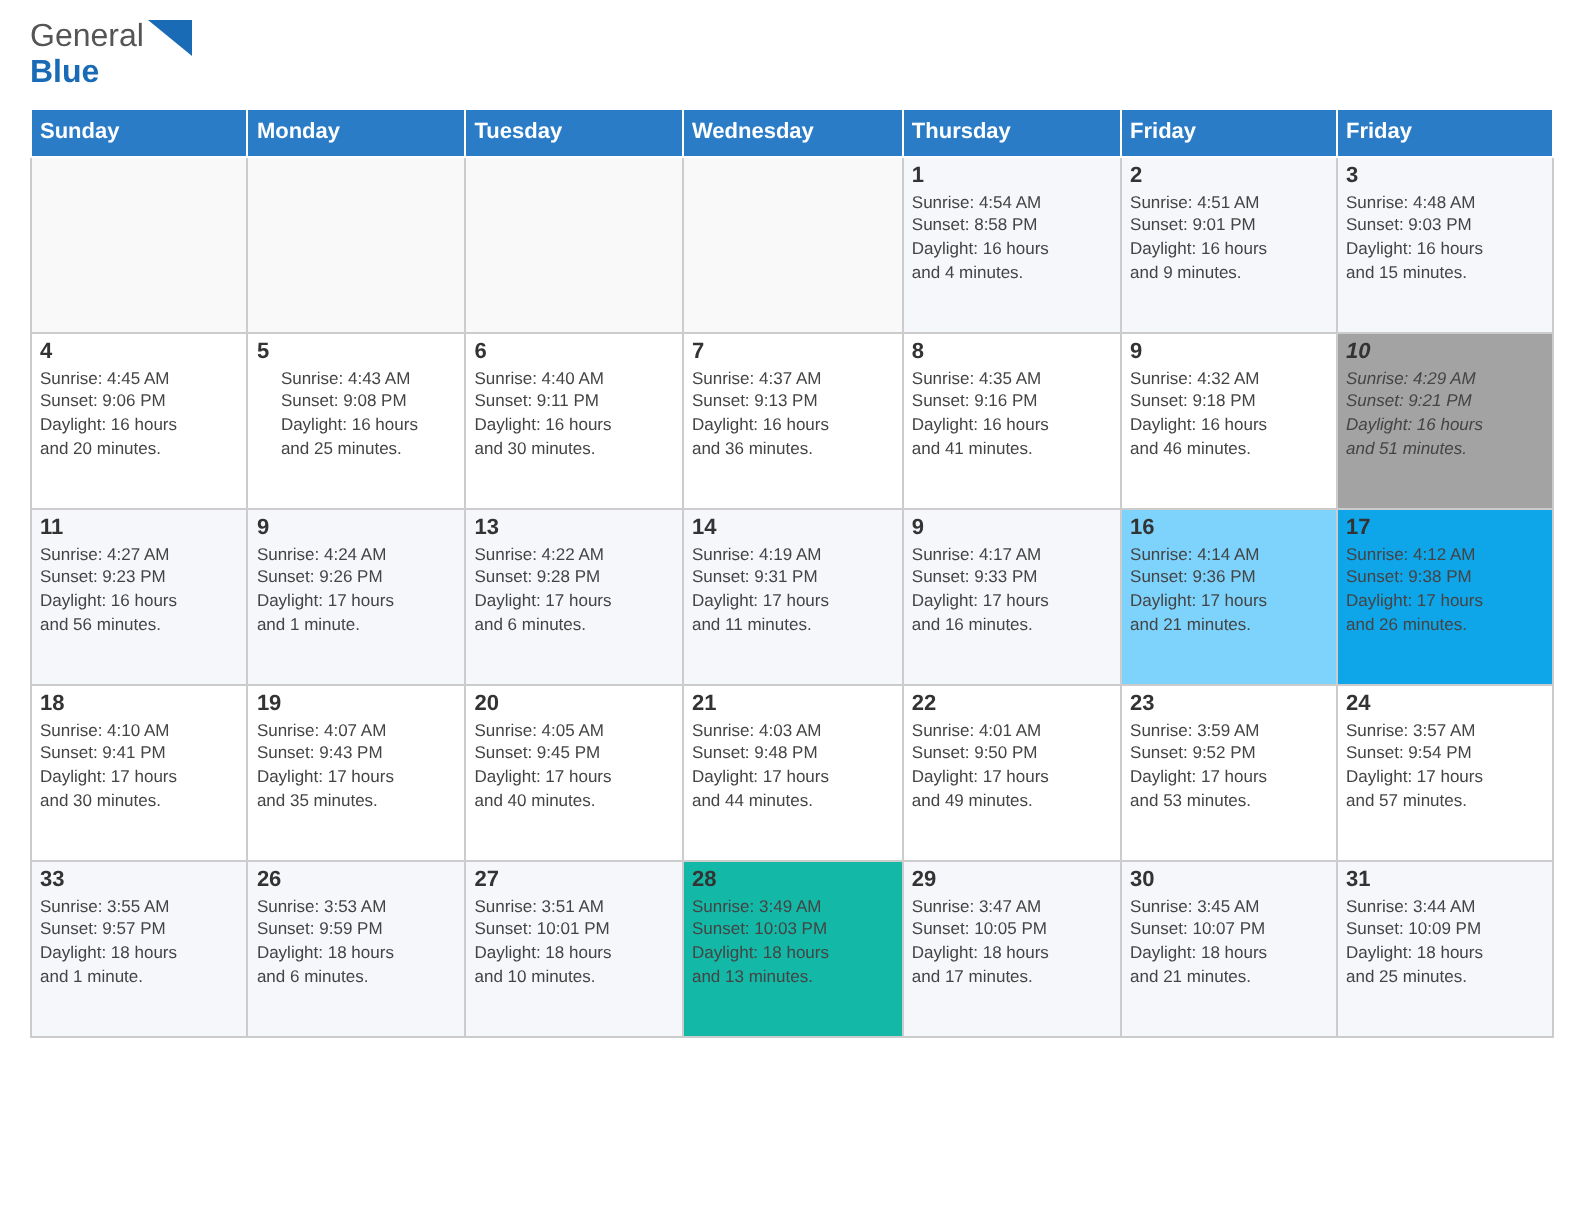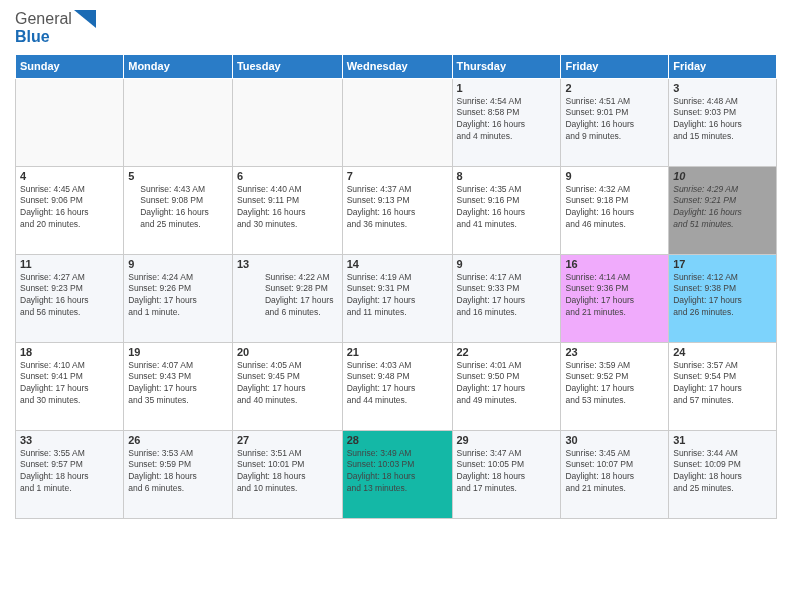--- a/index.html
+++ b/index.html
@@ -171,47 +171,47 @@
           </td>
           <td style="background: rgb(245, 247, 250);">
             <div class="day-number">9</div>
             <div class="day-info" style="white-space: pre-line;">Sunrise: 4:24 AM
 Sunset: 9:26 PM
 Daylight: 17 hours
 and 1 minute.</div>
           </td>
           <td style="background: rgb(245, 247, 250);">
             <div class="day-number">13</div>
-            <div class="day-info" style="white-space: pre-line; margin-left: 28px;">Sunrise: 4:22 AM
+            <div class="day-info" style="white-space: pre-line;">Sunrise: 4:22 AM
 Sunset: 9:28 PM
 Daylight: 17 hours
 and 6 minutes.</div>
           </td>
           <td style="background: rgb(245, 247, 250);">
             <div class="day-number">14</div>
             <div class="day-info" style="white-space: pre-line;">Sunrise: 4:19 AM
 Sunset: 9:31 PM
 Daylight: 17 hours
 and 11 minutes.</div>
           </td>
           <td style="background: rgb(245, 247, 250);">
             <div class="day-number">9</div>
             <div class="day-info" style="white-space: pre-line;">Sunrise: 4:17 AM
 Sunset: 9:33 PM
 Daylight: 17 hours
 and 16 minutes.</div>
           </td>
-          <td style="background: #f0abfc; margin-left: 36px;">
+          <td style="background: #7dd3fc; margin-left: 36px;">
             <div class="day-number">16</div>
             <div class="day-info" style="white-space: pre-line;">Sunrise: 4:14 AM
 Sunset: 9:36 PM
 Daylight: 17 hours
 and 21 minutes.</div>
           </td>
-          <td style="background: #7dd3fc;">
+          <td style="background: #0ea5e9;">
             <div class="day-number">17</div>
             <div class="day-info" style="white-space: pre-line;">Sunrise: 4:12 AM
 Sunset: 9:38 PM
 Daylight: 17 hours
 and 26 minutes.</div>
           </td>
         </tr>
         <tr>
           <td style="background: rgb(255, 255, 255);">
             <div class="day-number">18</div>

